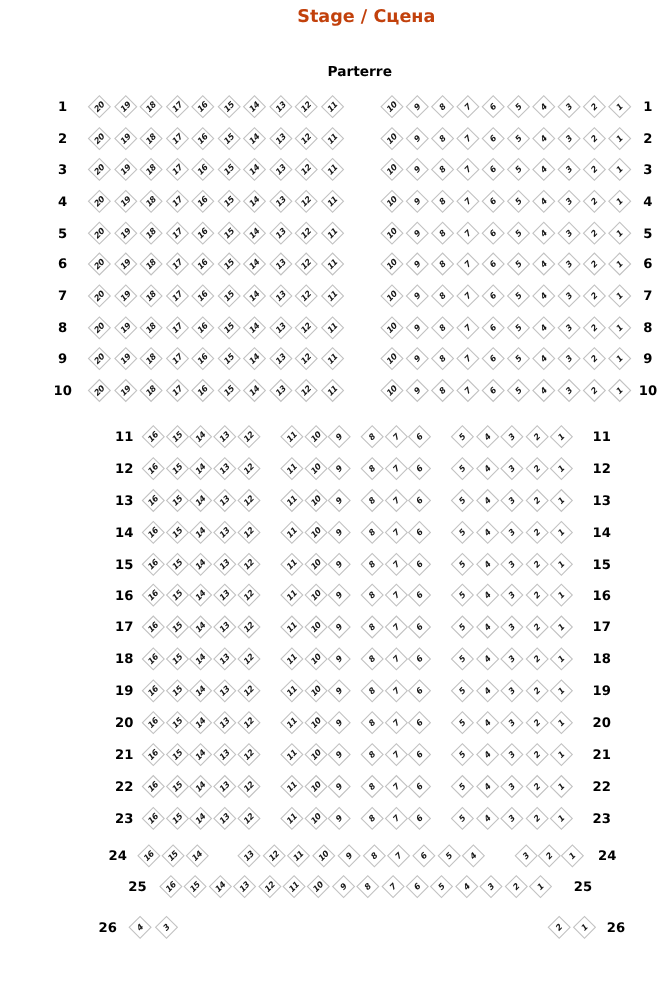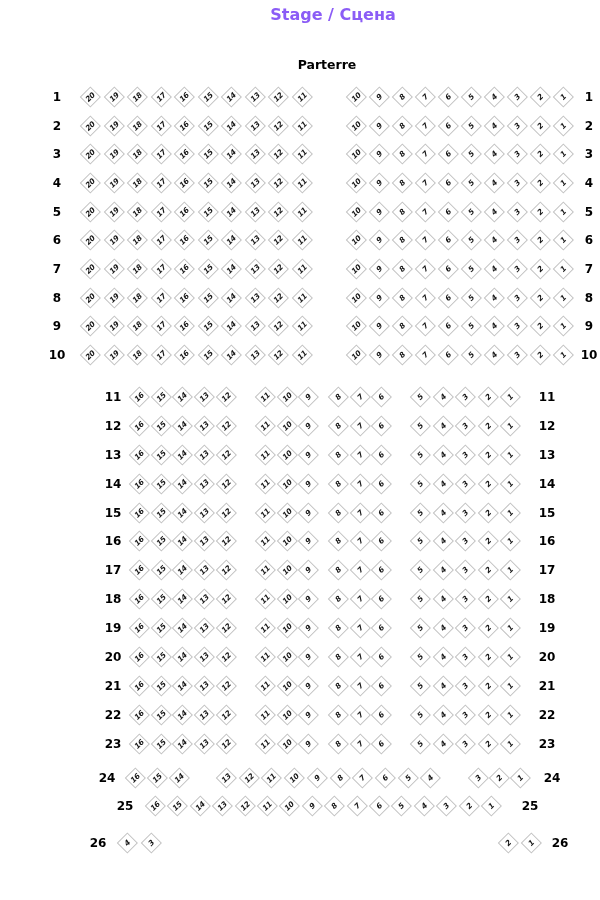--- a/index.html
+++ b/index.html
@@ -9,21 +9,21 @@
     width: 600px;
     height: 900px;
     background: var(--bg, #ffffff);
     font-family: "DejaVu Sans", sans-serif;
     overflow: hidden;
   }
   .page-title {
     position: absolute;
     transform: translate(-50%, 0);
     font: 700 16px "DejaVu Sans", sans-serif;
-    color: #8b5cf6;
+    color: #c2410c;
     white-space: nowrap;
   }
   .section-title {
     position: absolute;
     transform: translate(-50%, 0);
     font: 700 12.5px "DejaVu Sans", sans-serif;
     color: #000000;
     white-space: nowrap;
   }
   .row-label {

